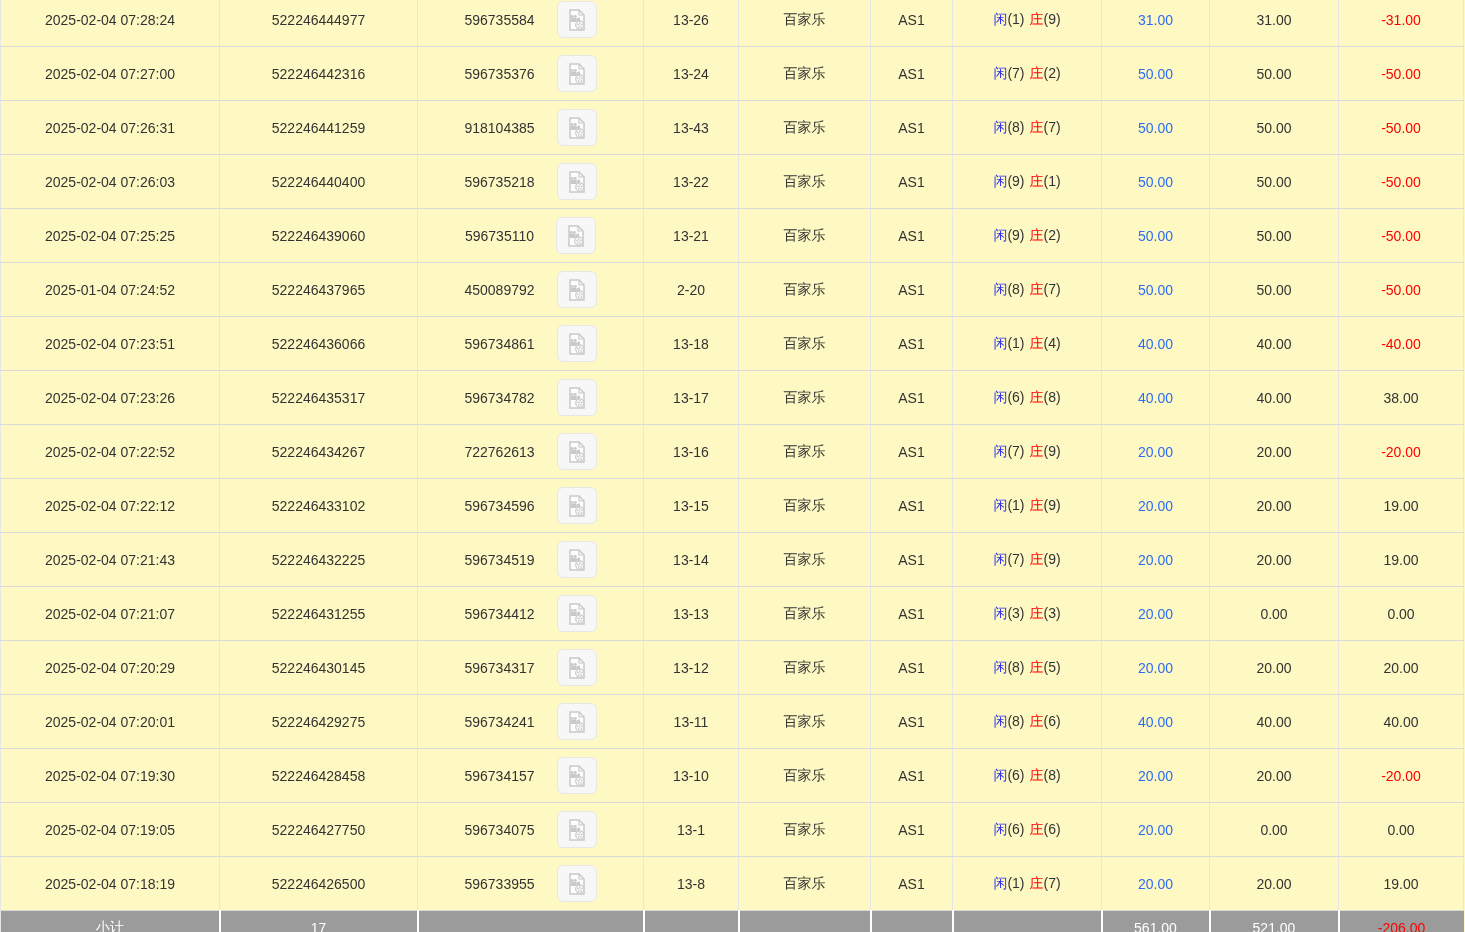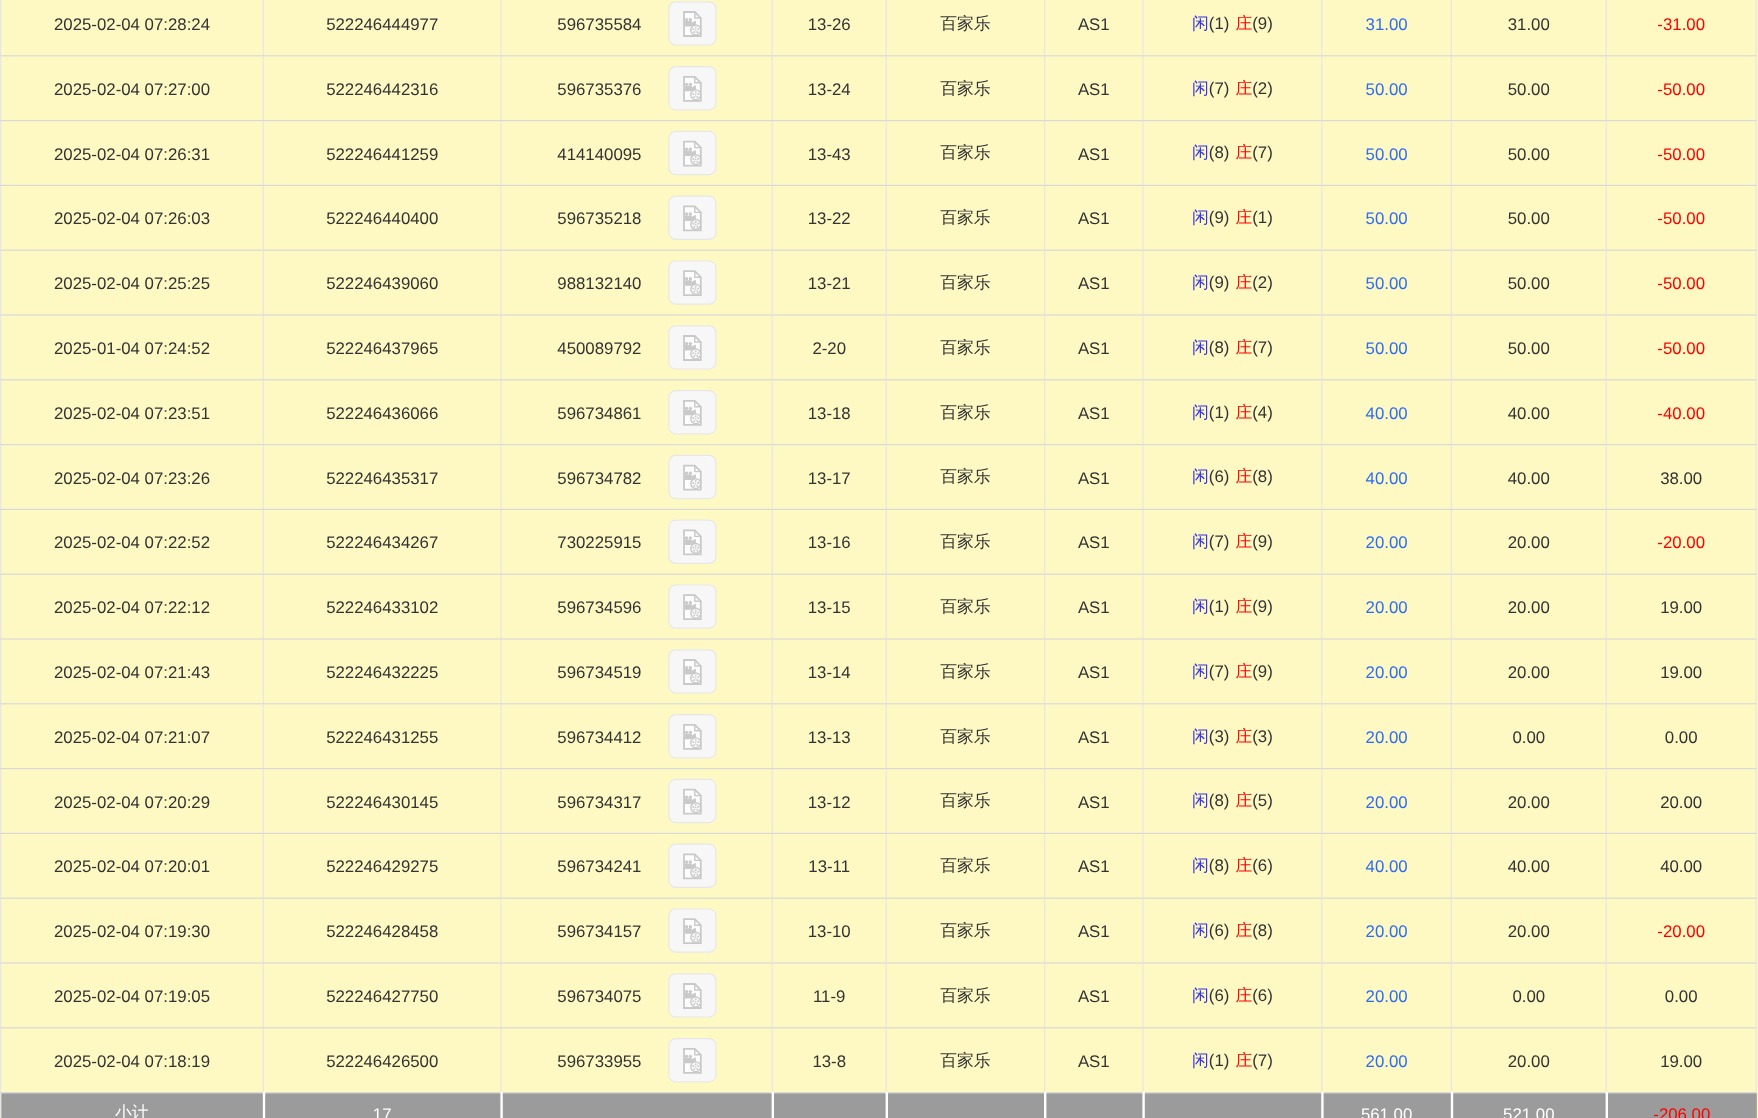--- a/index.html
+++ b/index.html
@@ -162,21 +162,21 @@
           <td><span class="player">闲</span><span class="pts">(7)</span><span class="banker">庄</span><span class="pts">(2)</span></td>
           <td><a class="amt-link">50.00</a></td>
           <td>50.00</td>
           <td class="neg">-50.00</td>
         </tr>
         <tr>
           <td>2025-02-04 07:26:31</td>
           <td>522246441259</td>
           <td>
             <div class="game-wrap">
-              <span>414140095</span>
+              <span>918104385</span>
               <button class="video-btn">
                 <span class="icon-span">
                   <svg width="22" height="24" viewBox="0 0 22 24">
                     <path d="M4 2 h9 l5 5 v15 h-14 z" fill="#fdfdfd" stroke="#c9c9c9" stroke-width="1.5"></path>
                     <path d="M13 2 v5 h5" fill="none" stroke="#c9c9c9" stroke-width="1.2"></path>
                     <circle cx="6.1" cy="8.3" r="1.4" fill="#c9c9c9"></circle>
                     <circle cx="9.3" cy="8.3" r="1.4" fill="#c9c9c9"></circle>
                     <rect x="4.6" y="9.5" width="6" height="4.6" rx="0.6" fill="#c9c9c9"></rect>
                     <path d="M10.6 10.7 l3.3 -1.7 v6.2 l-3.3 -1.7 z" fill="#c9c9c9"></path>
                     <circle cx="13.8" cy="17" r="4.1" fill="#ffffff" stroke="#c9c9c9" stroke-width="1.2"></circle>
@@ -232,21 +232,21 @@
           <td><span class="player">闲</span><span class="pts">(9)</span><span class="banker">庄</span><span class="pts">(1)</span></td>
           <td><a class="amt-link">50.00</a></td>
           <td>50.00</td>
           <td class="neg">-50.00</td>
         </tr>
         <tr>
           <td>2025-02-04 07:25:25</td>
           <td>522246439060</td>
           <td>
             <div class="game-wrap">
-              <span>988132140</span>
+              <span>596735110</span>
               <button class="video-btn">
                 <span class="icon-span">
                   <svg width="22" height="24" viewBox="0 0 22 24">
                     <path d="M4 2 h9 l5 5 v15 h-14 z" fill="#fdfdfd" stroke="#c9c9c9" stroke-width="1.5"></path>
                     <path d="M13 2 v5 h5" fill="none" stroke="#c9c9c9" stroke-width="1.2"></path>
                     <circle cx="6.1" cy="8.3" r="1.4" fill="#c9c9c9"></circle>
                     <circle cx="9.3" cy="8.3" r="1.4" fill="#c9c9c9"></circle>
                     <rect x="4.6" y="9.5" width="6" height="4.6" rx="0.6" fill="#c9c9c9"></rect>
                     <path d="M10.6 10.7 l3.3 -1.7 v6.2 l-3.3 -1.7 z" fill="#c9c9c9"></path>
                     <circle cx="13.8" cy="17" r="4.1" fill="#ffffff" stroke="#c9c9c9" stroke-width="1.2"></circle>
@@ -372,21 +372,21 @@
           <td><span class="player">闲</span><span class="pts">(6)</span><span class="banker">庄</span><span class="pts">(8)</span></td>
           <td><a class="amt-link">40.00</a></td>
           <td>40.00</td>
           <td>38.00</td>
         </tr>
         <tr>
           <td>2025-02-04 07:22:52</td>
           <td>522246434267</td>
           <td>
             <div class="game-wrap">
-              <span>730225915</span>
+              <span>722762613</span>
               <button class="video-btn">
                 <span class="icon-span">
                   <svg width="22" height="24" viewBox="0 0 22 24">
                     <path d="M4 2 h9 l5 5 v15 h-14 z" fill="#fdfdfd" stroke="#c9c9c9" stroke-width="1.5"></path>
                     <path d="M13 2 v5 h5" fill="none" stroke="#c9c9c9" stroke-width="1.2"></path>
                     <circle cx="6.1" cy="8.3" r="1.4" fill="#c9c9c9"></circle>
                     <circle cx="9.3" cy="8.3" r="1.4" fill="#c9c9c9"></circle>
                     <rect x="4.6" y="9.5" width="6" height="4.6" rx="0.6" fill="#c9c9c9"></rect>
                     <path d="M10.6 10.7 l3.3 -1.7 v6.2 l-3.3 -1.7 z" fill="#c9c9c9"></path>
                     <circle cx="13.8" cy="17" r="4.1" fill="#ffffff" stroke="#c9c9c9" stroke-width="1.2"></circle>
@@ -639,21 +639,21 @@
                     <circle cx="13.8" cy="14.9" r="0.9" fill="#c9c9c9"></circle>
                     <circle cx="11.8" cy="16.4" r="0.9" fill="#c9c9c9"></circle>
                     <circle cx="12.6" cy="18.8" r="0.9" fill="#c9c9c9"></circle>
                     <circle cx="15.1" cy="18.8" r="0.9" fill="#c9c9c9"></circle>
                     <circle cx="15.9" cy="16.4" r="0.9" fill="#c9c9c9"></circle>
                   </svg>
                 </span>
               </button>
             </div>
           </td>
-          <td>11-9</td>
+          <td>13-1</td>
           <td>百家乐</td>
           <td>AS1</td>
           <td><span class="player">闲</span><span class="pts">(6)</span><span class="banker">庄</span><span class="pts">(6)</span></td>
           <td><a class="amt-link">20.00</a></td>
           <td>0.00</td>
           <td>0.00</td>
         </tr>
         <tr>
           <td>2025-02-04 07:18:19</td>
           <td>522246426500</td>

